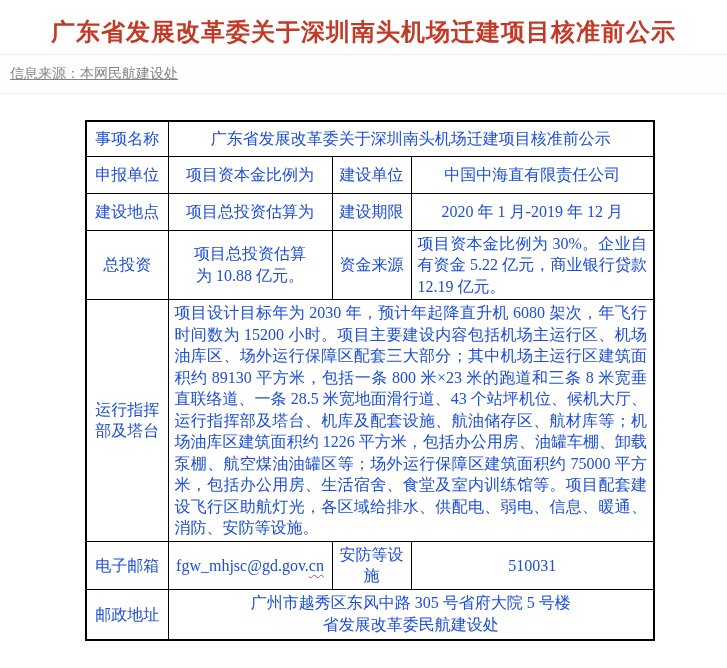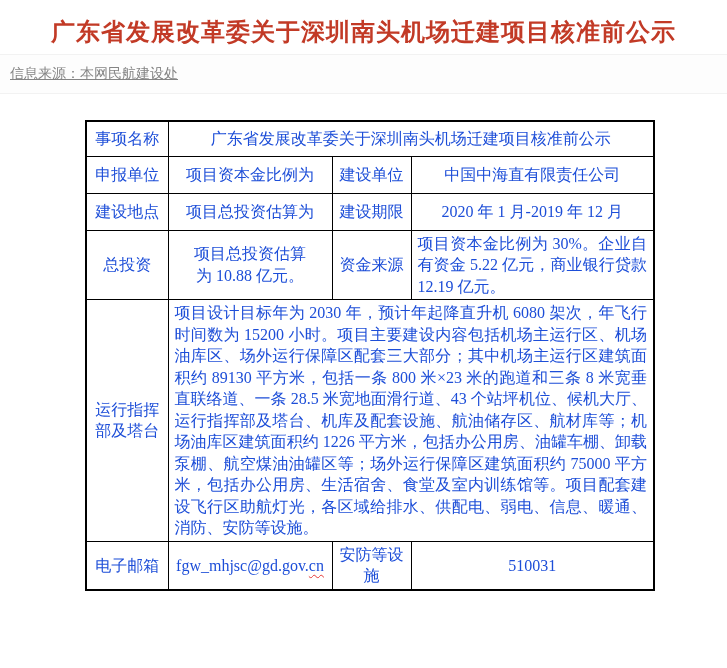--- a/index.html
+++ b/index.html
@@ -131,14 +131,21 @@
   <tr class="r5">
     <td class="label-cell">运行指挥部及塔台</td>
     <td class="justify-cell" colspan="3">项目设计目标年为 2030 年，预计年起降直升机 6080 架次，年飞行时间数为 15200 小时。项目主要建设内容包括机场主运行区、机场油库区、场外运行保障区配套三大部分；其中机场主运行区建筑面积约 89130 平方米，包括一条 800 米×23 米的跑道和三条 8 米宽垂直联络道、一条 28.5 米宽地面滑行道、43 个站坪机位、候机大厅、运行指挥部及塔台、机库及配套设施、航油储存区、航材库等；机场油库区建筑面积约 1226 平方米，包括办公用房、油罐车棚、卸载泵棚、航空煤油油罐区等；场外运行保障区建筑面积约 75000 平方米，包括办公用房、生活宿舍、食堂及室内训练馆等。项目配套建设飞行区助航灯光，各区域给排水、供配电、弱电、信息、暖通、消防、安防等设施。</td>
   </tr>
   <tr class="r7">
     <td class="label-cell">电子邮箱</td>
     <td class="center-cell"><span>fgw_mhjsc@gd.gov.</span><span class="squiggle">cn</span></td>
     <td class="label-cell">安防等设施</td>
     <td class="center-cell">510031</td>
   </tr>
+  <tr class="r8">
+    <td class="label-cell">邮政地址</td>
+    <td class="center-cell" colspan="3">
+      <div class="addr-line">广州市越秀区东风中路 305 号省府大院 5 号楼</div>
+      <div class="addr-line">省发展改革委民航建设处</div>
+    </td>
+  </tr>
 </tbody>
   </table>
 
 </body></html>

